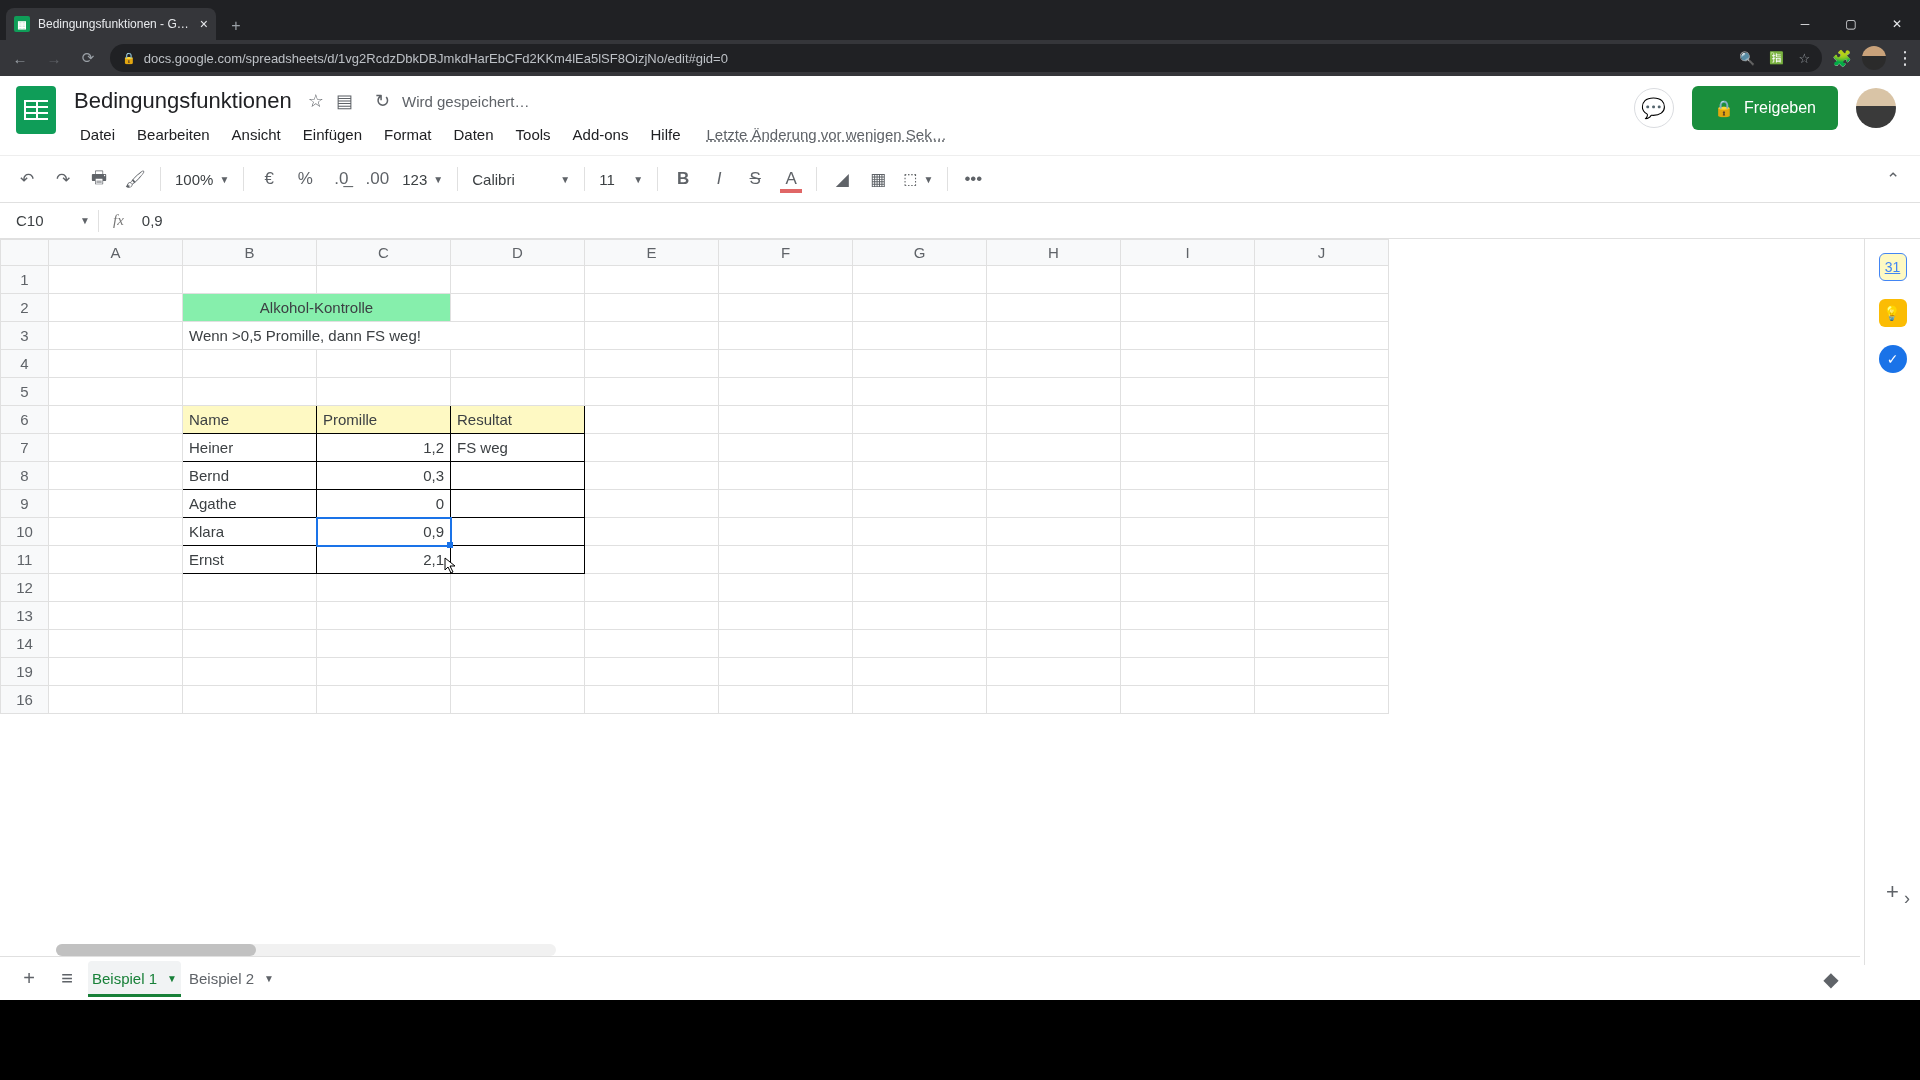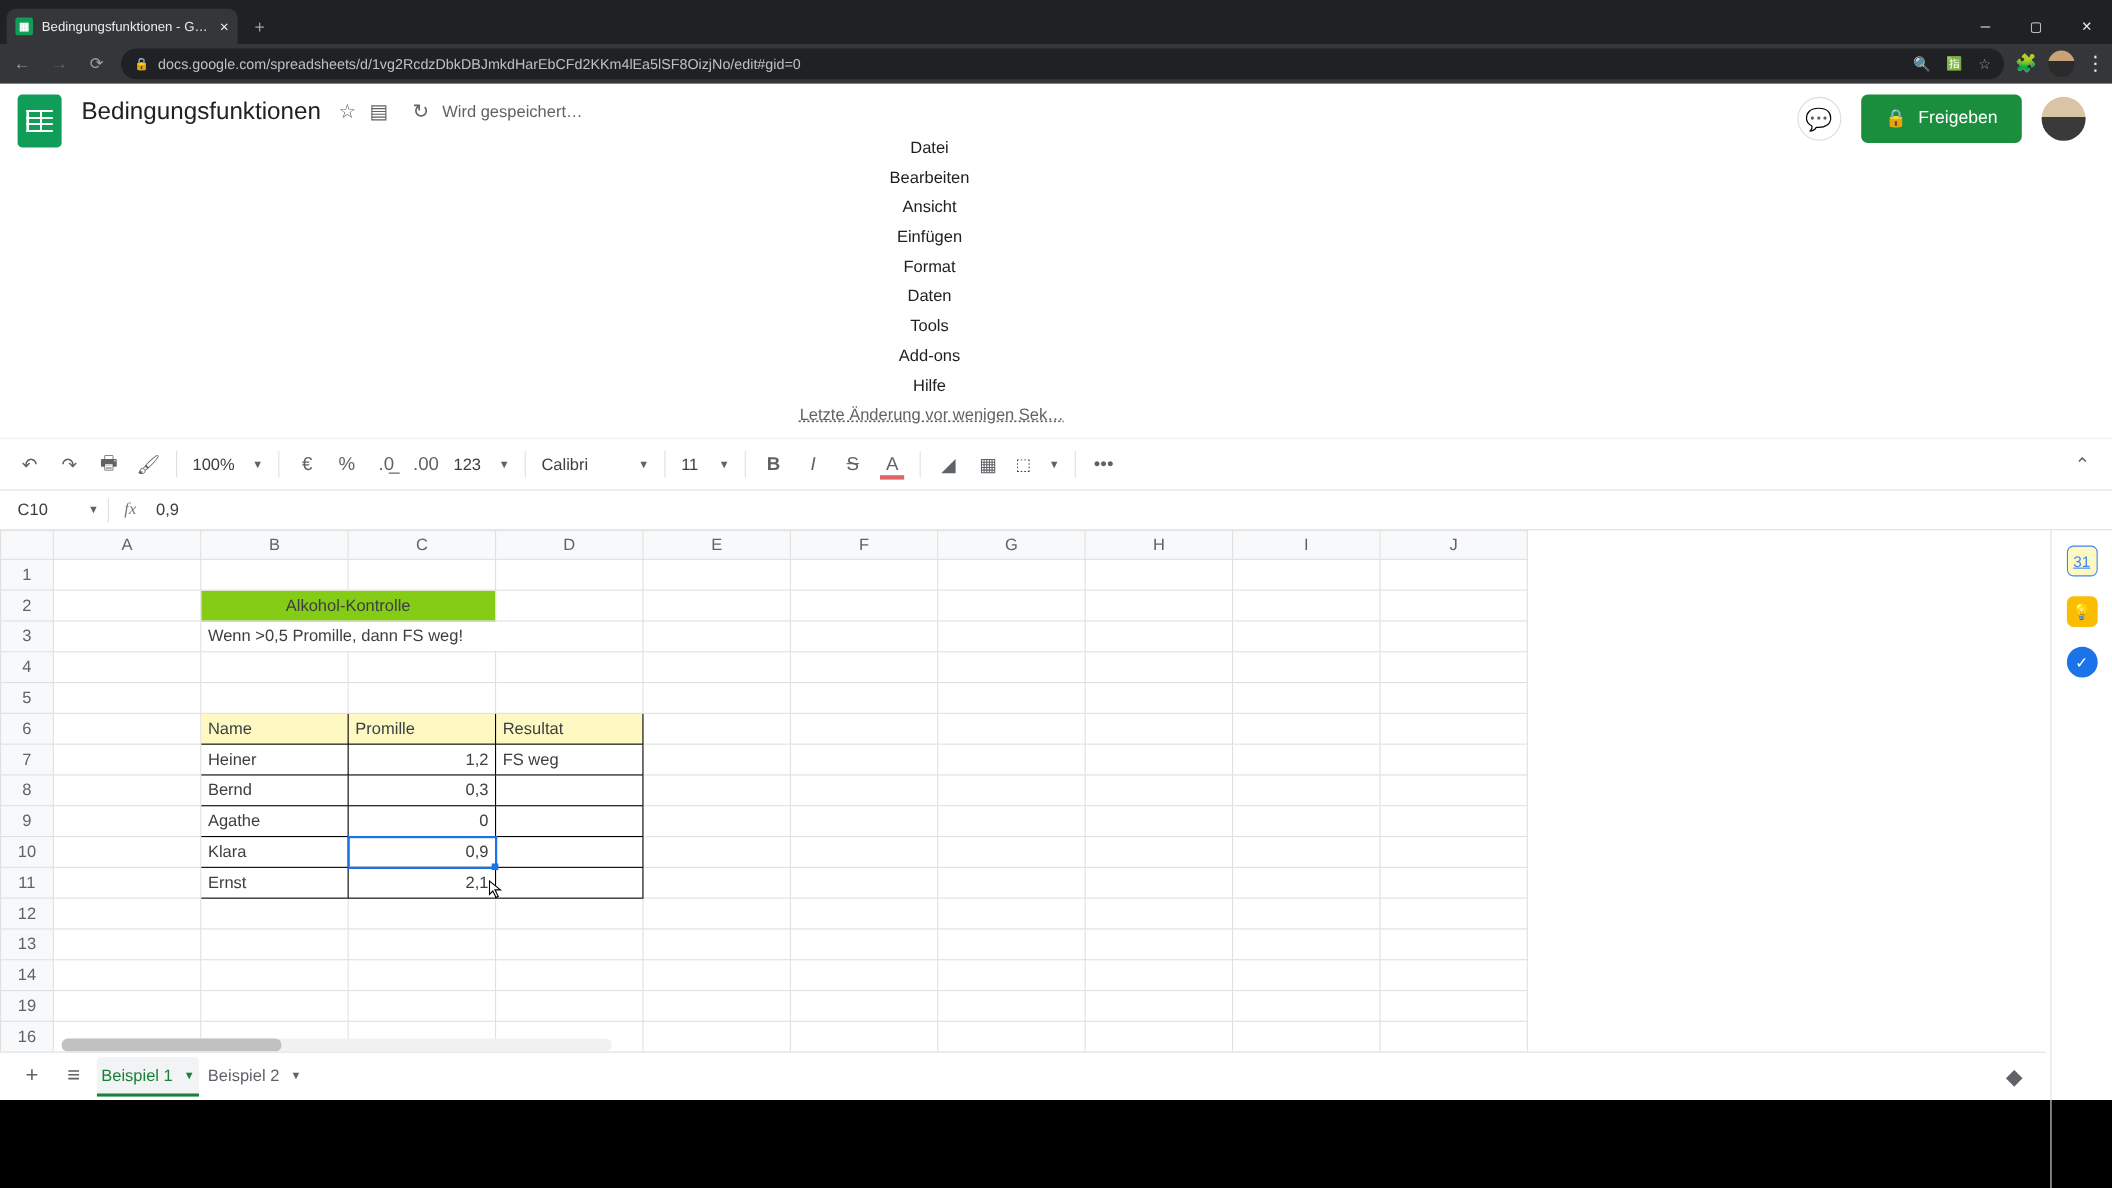--- a/index.html
+++ b/index.html
@@ -22,53 +22,53 @@
   .dots { letter-spacing:-2px; font-size:18px; color:#e8eaed; cursor:pointer; }
 
   .app { position:relative; height:calc(1080px - 40px - 36px - 80px); }
   .docs-header { display:flex; align-items:flex-start; padding:10px 16px 0 16px; gap:14px; }
   .sheets-logo { width:40px; height:48px; background:#0f9d58; border-radius:4px; position:relative; }
   .sheets-logo::after { content:""; position:absolute; top:14px; left:8px; width:24px; height:20px; background:repeating-linear-gradient(#fff 0 2px, transparent 2px 6px), repeating-linear-gradient(90deg,#fff 0 2px, transparent 2px 12px); }
   .doc-title-row { display:flex; align-items:center; gap:12px; }
   .doc-title { font-size:22px; color:#202124; padding:2px 4px; }
   .title-icon { color:#5f6368; font-size:18px; cursor:pointer; }
   .saving { color:#5f6368; font-size:15px; }
-  .menus { display:flex; gap:2px; margin-top:6px; font-size:15px; color:#202124; align-items:center;flex-direction:column; }
+  .menus { display:flex; gap:2px; margin-top:6px; font-size:15px; color:#202124; align-items:center; }
   .menus span { padding:4px 10px; cursor:pointer; border-radius:4px; }
   .last-edit { color:#5f6368; text-decoration:underline dotted; margin-left:4px; white-space:nowrap; overflow:hidden; text-overflow:ellipsis; max-width:320px; }
   .header-right { margin-left:auto; display:flex; align-items:center; gap:18px; padding-right:8px; }
   .comment-btn { width:40px; height:40px; border:1px solid #dadce0; border-radius:50%; display:flex; align-items:center; justify-content:center; color:#5f6368; cursor:pointer; font-size:20px; }
   .share-btn { background:#1a8e3d; color:#fff; border-radius:6px; height:44px; padding:0 22px; display:flex; align-items:center; gap:10px; font-size:16px; font-weight:500; cursor:pointer; }
   .user-avatar { width:40px; height:40px; border-radius:50%; background:linear-gradient(#d9c4a6 45%,#3a3a3a 45%); }
 
   .toolbar { height:48px; border-top:1px solid #eee; border-bottom:1px solid #e0e0e0; display:flex; align-items:center; padding:0 10px; gap:2px; margin-top:8px; }
   .tbtn { min-width:34px; height:32px; display:flex; align-items:center; justify-content:center; color:#5f6368; cursor:pointer; font-size:17px; border-radius:4px; padding:0 4px; }
   .tsep { width:1px; height:24px; background:#e0e0e0; margin:0 6px; }
-  .tsel { display:flex; align-items:center; gap:16px; font-size:15px; color:#3c4043; padding:0 6px; cursor:pointer; }
+  .tsel { display:flex; align-items:center; gap:6px; font-size:15px; color:#3c4043; padding:0 6px; cursor:pointer; }
   .tsel .caret { font-size:10px; color:#5f6368; }
   .collapse { margin-left:auto; }
   .tc-underline { position:relative; }
   .tc-underline::after { content:""; position:absolute; bottom:2px; left:6px; right:6px; height:4px; background:#e06666; }
 
   .namebox-row { height:36px; border-bottom:1px solid #e0e0e0; display:flex; align-items:center; padding-left:8px; font-size:15px; color:#3c4043; }
   .namebox { width:90px; display:flex; align-items:center; gap:6px; padding:0 8px; }
   .namebox .caret { font-size:10px; color:#5f6368; margin-left:auto; }
   .fx { font-style:italic; font-family:Georgia,serif; color:#777; padding:0 14px; }
   .formula-input { flex:1; padding:0 4px; }
 
   .sheet-area { display:flex; position:relative; height:calc(100% - 48px - 36px - 44px - 70px); }
   .grid { position:relative; overflow:hidden; flex:1; }
   table.ss { border-collapse:collapse; table-layout:fixed; }
   table.ss th, table.ss td { border:1px solid #e0e0e0; font-size:15px; color:#3c4043; }
   table.ss th { background:#f8f9fa; font-weight:normal; color:#5f6368; height:26px; text-align:center; }
   table.ss th.rowh { width:48px; text-align:center; }
   table.ss td { height:28px; padding:0 6px; white-space:nowrap; }
   .corner { width:48px; background:#f8f9fa; }
   .col-A{width:134px;} .col-B{width:134px;} .col-C{width:134px;} .col-D{width:134px;} .col-E{width:134px;} .col-F{width:134px;} .col-G{width:134px;} .col-H{width:134px;} .col-I{width:134px;} .col-J{width:134px;}
-  .hdr-yellow { background:#84cc16; text-align:center; }
+  .hdr-yellow { background:#86efac; text-align:center; }
   .hdr-green { background:#fef9c3; border:1px solid #000 !important;margin-left:37px; }
   .tbl-border { border:1px solid #000 !important; }
   .num { text-align:right; }
   .sel-cell { outline:2px solid #1a73e8; outline-offset:-1px; position:relative; }
   .sel-cell::after { content:""; position:absolute; right:-3px; bottom:-3px; width:6px; height:6px; background:#1a73e8; }
   .cursor-arrow { position:absolute; width:14px; height:18px; pointer-events:none; }
 
   .hscroll-track { position:absolute; left:56px; bottom:44px; height:12px; width:500px; background:#f1f1f1; border-radius:6px; }
   .hscroll-thumb { height:100%; width:200px; background:#c1c1c1; border-radius:6px; }
 

